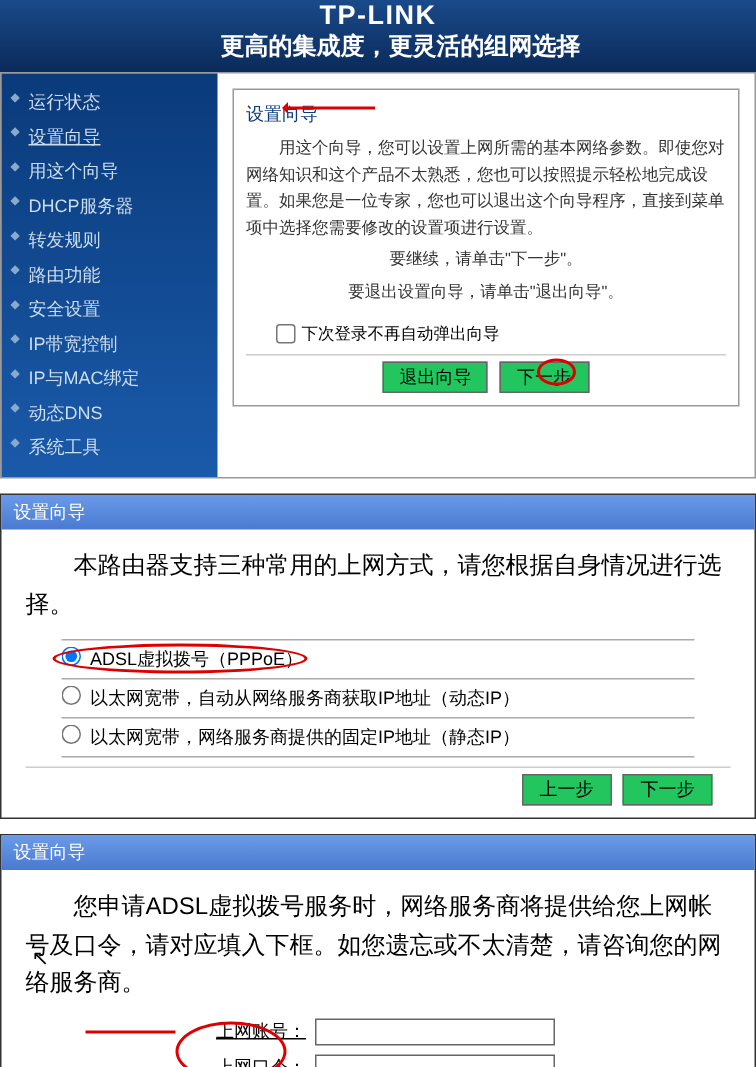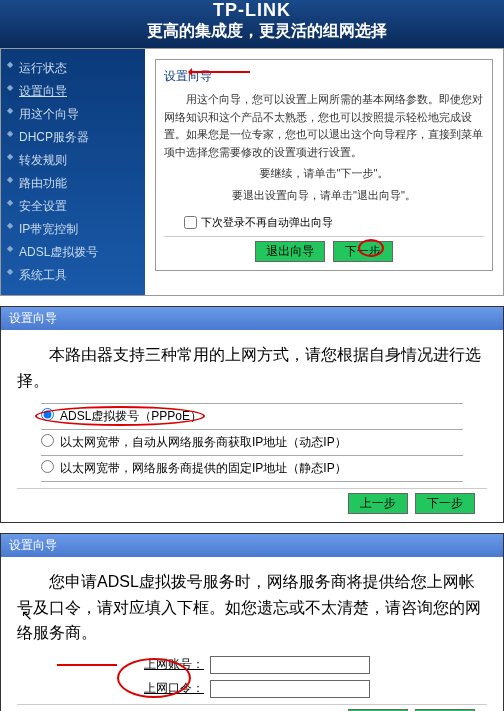--- a/index.html
+++ b/index.html
@@ -48,21 +48,22 @@
 <div class="main-top">
   <div class="sidebar">
     <div class="sidebar-item"><span>运行状态</span></div>
     <div class="sidebar-item active"><span>设置向导</span></div>
     <div class="sidebar-item"><span>用这个向导</span></div>
     <div class="sidebar-item"><span>DHCP服务器</span></div>
     <div class="sidebar-item"><span>转发规则</span></div>
     <div class="sidebar-item"><span>路由功能</span></div>
     <div class="sidebar-item"><span>安全设置</span></div>
     <div class="sidebar-item"><span>IP带宽控制</span></div>
-    <div class="sidebar-item"><span>ADSL虚拟拨号</span></div>
+    <div class="sidebar-item"><span>IP与MAC绑定</span></div>
+    <div class="sidebar-item"><span>动态DNS</span></div>
     <div class="sidebar-item"><span>系统工具</span></div>
   </div>
   <div class="content-area" style="position:relative;">
     <div class="red-arrow"></div>
     <div class="wizard-box">
       <div class="wizard-title">设置向导</div>
       <div class="wizard-text">用这个向导，您可以设置上网所需的基本网络参数。即使您对网络知识和这个产品不太熟悉，您也可以按照提示轻松地完成设置。如果您是一位专家，您也可以退出这个向导程序，直接到菜单项中选择您需要修改的设置项进行设置。</div>
       <div class="wizard-text2">要继续，请单击"下一步"。</div>
       <div class="wizard-text2">要退出设置向导，请单击"退出向导"。</div>
       <div class="checkbox-row">

